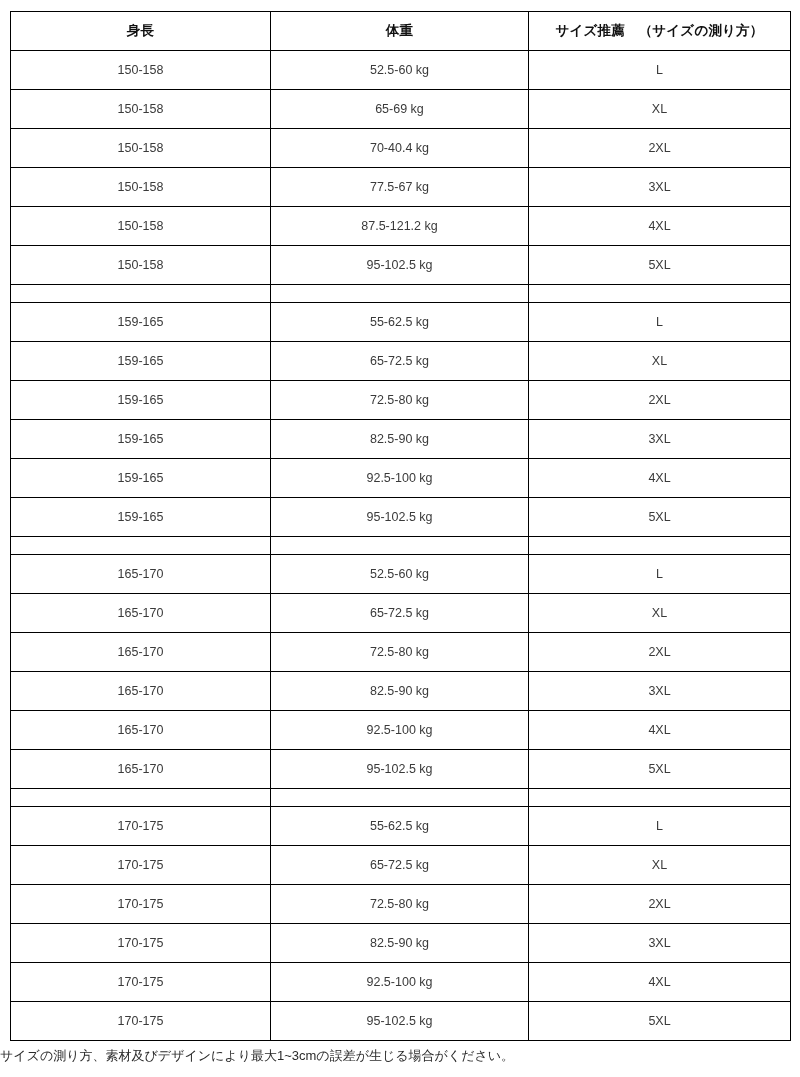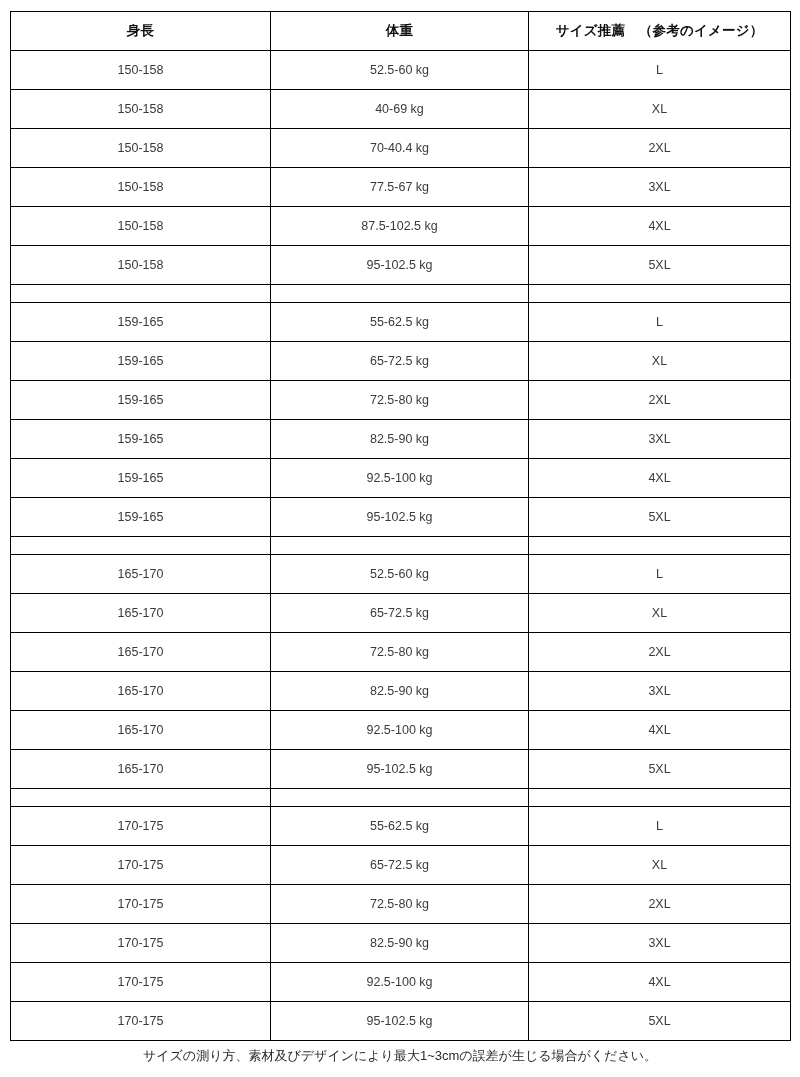--- a/index.html
+++ b/index.html
@@ -59,68 +59,68 @@
   table.size-table tr.spacer-row td {
     height: 18px;
     padding: 0;
   }
 
   #footer-note {
     position: absolute;
     left: 0;
     top: 1047px;
     width: 800px;
-    text-align: center;
+    text-align: left;
     font-size: 13px;
     color: #2a2a2a;
     font-family: "Liberation Sans", "DejaVu Sans", sans-serif;
     white-space: nowrap;
   }
 </style>
 </head>
 <body>
 
 <div id="size-chart-wrap">
   <table class="size-table">
     <colgroup>
       <col class="col-height">
       <col class="col-weight">
       <col class="col-size">
     </colgroup>
     <thead>
       <tr>
         <th>身長</th>
         <th>体重</th>
-        <th>サイズ推薦　（参考のイメージ）</th>
+        <th>サイズ推薦　（サイズの測り方）</th>
       </tr>
     </thead>
     <tbody id="table-body">
         <tr>
           <td>150-158</td>
           <td>52.5-60 kg</td>
           <td>L</td>
         </tr>
         <tr>
           <td>150-158</td>
-          <td>40-69 kg</td>
+          <td>65-69 kg</td>
           <td>XL</td>
         </tr>
         <tr>
           <td>150-158</td>
           <td>70-40.4 kg</td>
           <td>2XL</td>
         </tr>
         <tr>
           <td>150-158</td>
           <td>77.5-67 kg</td>
           <td>3XL</td>
         </tr>
         <tr>
           <td>150-158</td>
-          <td>87.5-102.5 kg</td>
+          <td>87.5-121.2 kg</td>
           <td>4XL</td>
         </tr>
         <tr>
           <td>150-158</td>
           <td>95-102.5 kg</td>
           <td>5XL</td>
         </tr>
         <tr class="spacer-row">
           <td></td>
           <td></td>

